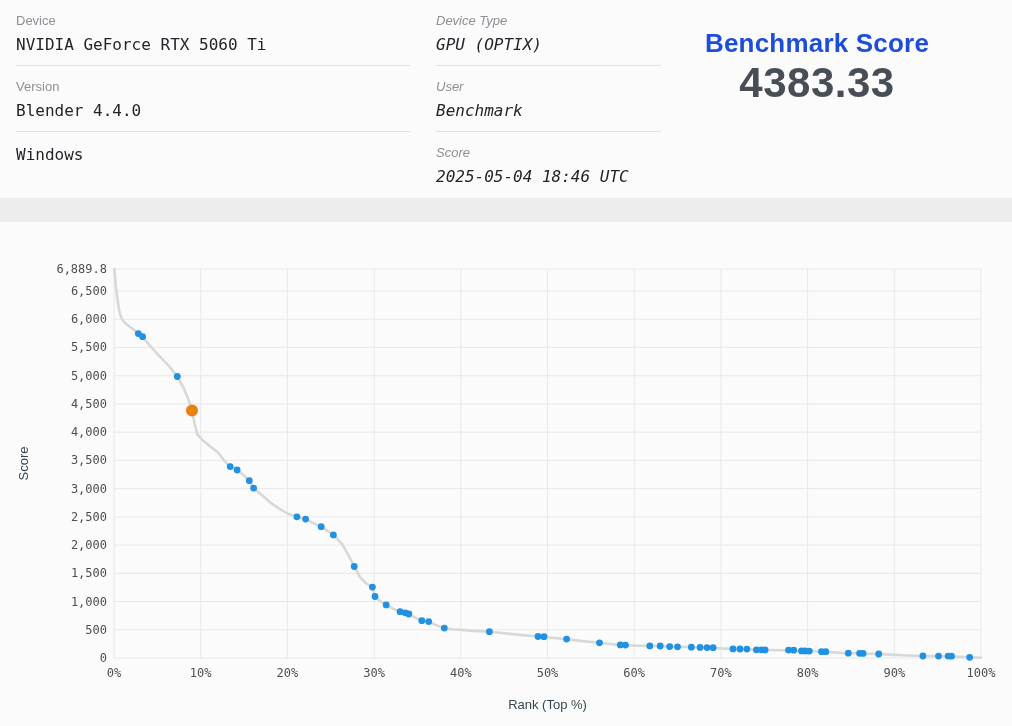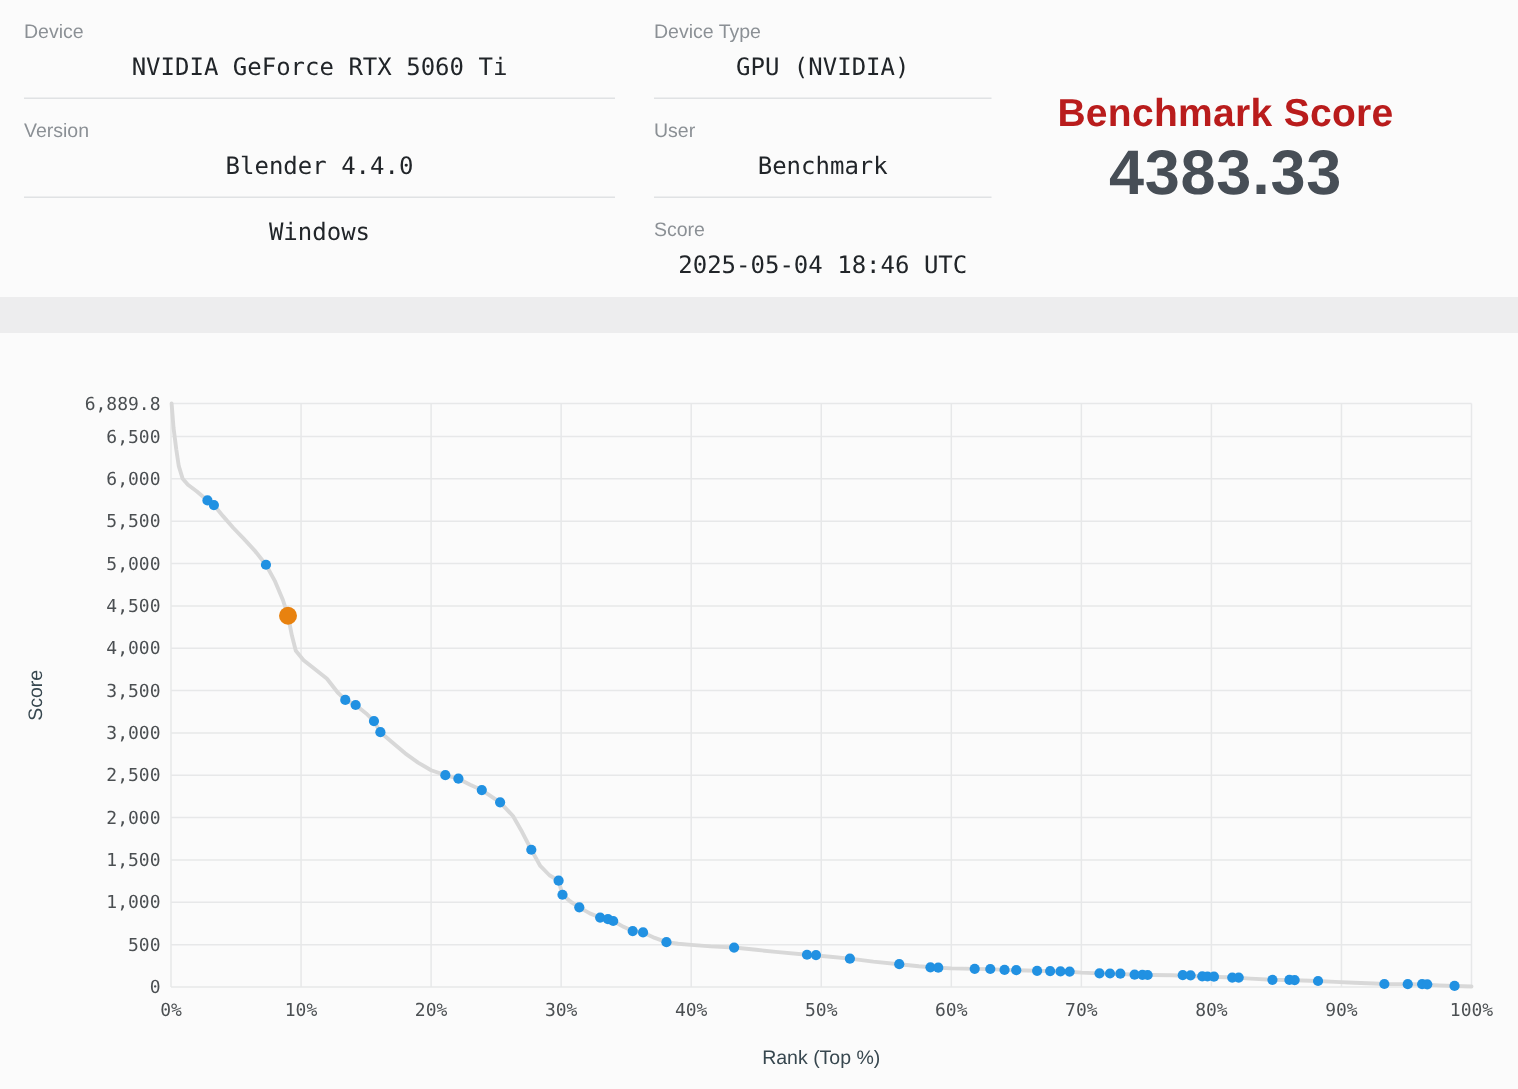--- a/index.html
+++ b/index.html
@@ -5,30 +5,30 @@
   html,body{margin:0;padding:0;}
   body{
     width:1012px;height:726px;overflow:hidden;position:relative;
     background:#fbfbfb;
     font-family:"Liberation Sans", sans-serif;
     color:#212529;
   }
   .header{position:absolute;left:0;top:0;width:1012px;height:164px;background:#fbfbfb;}
   .info-col{position:absolute;top:0;}
   .info-col.left{left:16px;width:394px;}
-  .info-col.right{left:436px;width:225px;}
+  .info-col.right{left:436px;width:225px;font-style:italic;}
   .field-row{padding:13px 0 11px 0;border-bottom:1px solid #e0e2e4;}
   .field-row:last-child{border-bottom:none;}
   .field-label{font-size:13px;color:#8b9095;margin-bottom:7px;}
   .field-value{
     font-family:"DejaVu Sans Mono","Liberation Mono",monospace;
-    font-size:16px;color:#212529;white-space:nowrap;text-align:center;
+    font-size:16px;color:#212529;white-space:nowrap;
   }
   .score-block{position:absolute;top:28px;right:30px;width:330px;text-align:center;}
-  .score-title{font-size:26px;font-weight:bold;color:#b91c1c;letter-spacing:0.2px;margin-top:32px;}
+  .score-title{font-size:26px;font-weight:bold;color:#1d4ed8;letter-spacing:0.2px;}
   .score-value{font-size:42px;font-weight:bold;color:#474e56;letter-spacing:0.5px;}
   .divider-band{position:absolute;left:0;top:198px;width:1012px;height:24px;background:#ededee;}
   .chart-section{position:absolute;left:0;top:222px;width:1012px;height:504px;background:#fbfbfb;}
   svg text.tick{
     font-family:"DejaVu Sans Mono","Liberation Mono",monospace;
     font-size:12px;fill:#4b4f52;
   }
   svg text.axis-label{
     font-family:"Liberation Sans",sans-serif;
     font-size:13px;fill:#37474f;
@@ -48,21 +48,21 @@
       <div class="field-value">Blender 4.4.0</div>
     </div>
     <div class="field-row">
       <div class="field-value">Windows</div>
     </div>
   </div>
 
   <div class="info-col right">
     <div class="field-row">
       <div class="field-label">Device Type</div>
-      <div class="field-value">GPU (NVIDIA)</div>
+      <div class="field-value">GPU (OPTIX)</div>
     </div>
     <div class="field-row">
       <div class="field-label">User</div>
       <div class="field-value">Benchmark</div>
     </div>
     <div class="field-row">
       <div class="field-label">Score</div>
       <div class="field-value">2025-05-04 18:46 UTC</div>
     </div>
   </div>

